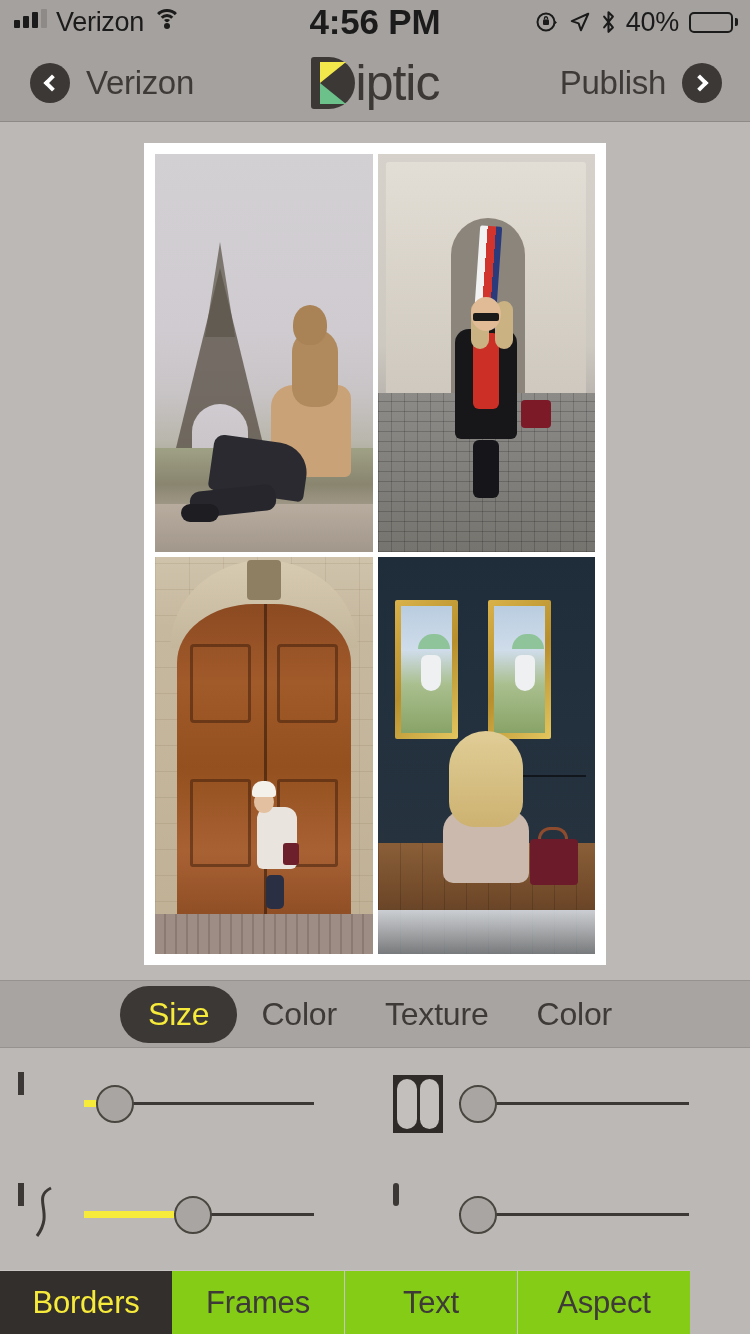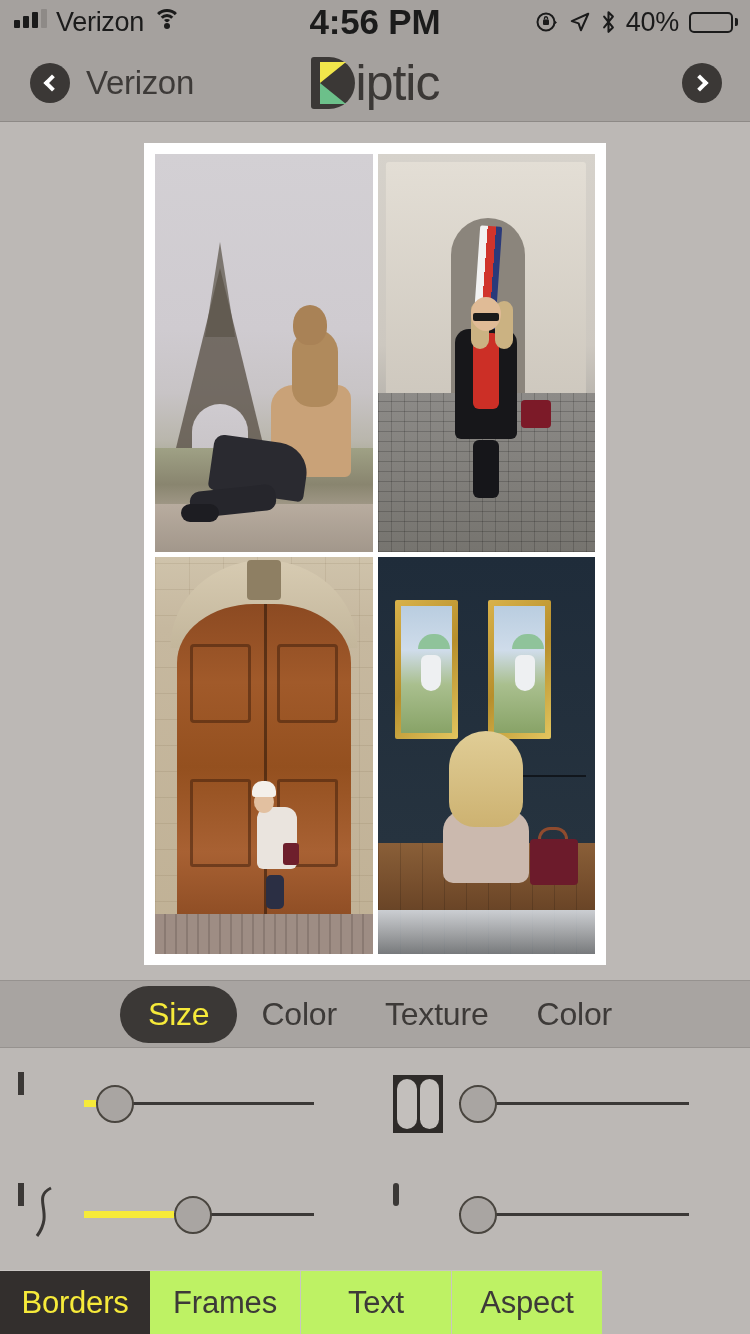--- a/index.html
+++ b/index.html
@@ -277,22 +277,22 @@
   .ic-pillbg span { flex:1; height:100%; background:#c3bfbc; border-radius:22px; }
   .ic-curve { width:50px; height:58px; border:3px solid #3b3836; box-sizing:border-box; position:relative; overflow:hidden; }
   .ic-curve svg { position:absolute; left:0; top:0; }
   .ic-round { width:50px; height:58px; border:3px solid #3b3836; border-radius:13px;
               box-sizing:border-box; position:relative; }
   .ic-round::after { content:""; position:absolute; left:50%; top:-1px; width:3px; height:calc(100% + 2px);
                      background:#3b3836; transform:translateX(-50%); }
 
   
   .tabbar {
-    position:absolute; bottom:0; left:0; width:602px; height:64px;
-    display:flex; background:#bef264; border-top:1px solid #c9c5c2;
+    position:absolute; bottom:0; left:0; width:690px; height:64px;
+    display:flex; background:#84cc16; border-top:1px solid #c9c5c2;
   }
   .tab { flex:1; display:flex; align-items:center; justify-content:center;
          font-size:31px; color:#3d3a38; letter-spacing:-0.2px; cursor:pointer;
          border-right:1px solid #c9c5c2; }
   .tab:last-child { border-right:none; }
   .tab.active { background:#332f2d; color:#f6ea3a; border-right:none; }
 </style>
 </head>
 <body>
 
@@ -349,20 +349,21 @@
     <div class="logo">
       <span class="logo-d">
         <span class="outer"></span>
         <span class="tri-y"></span>
         <span class="tri-g"></span>
       </span>
       <span class="logo-text">iptic</span>
     </div>
 
     <div class="nav-right">
+      <span class="nav-label">Publish</span>
       <span class="circ-btn">
           <span class="chev right"></span>
         </span>
     </div>
   </div>
 
   <div class="editor">
     <div class="canvas">
 
       <div class="cell p1">

